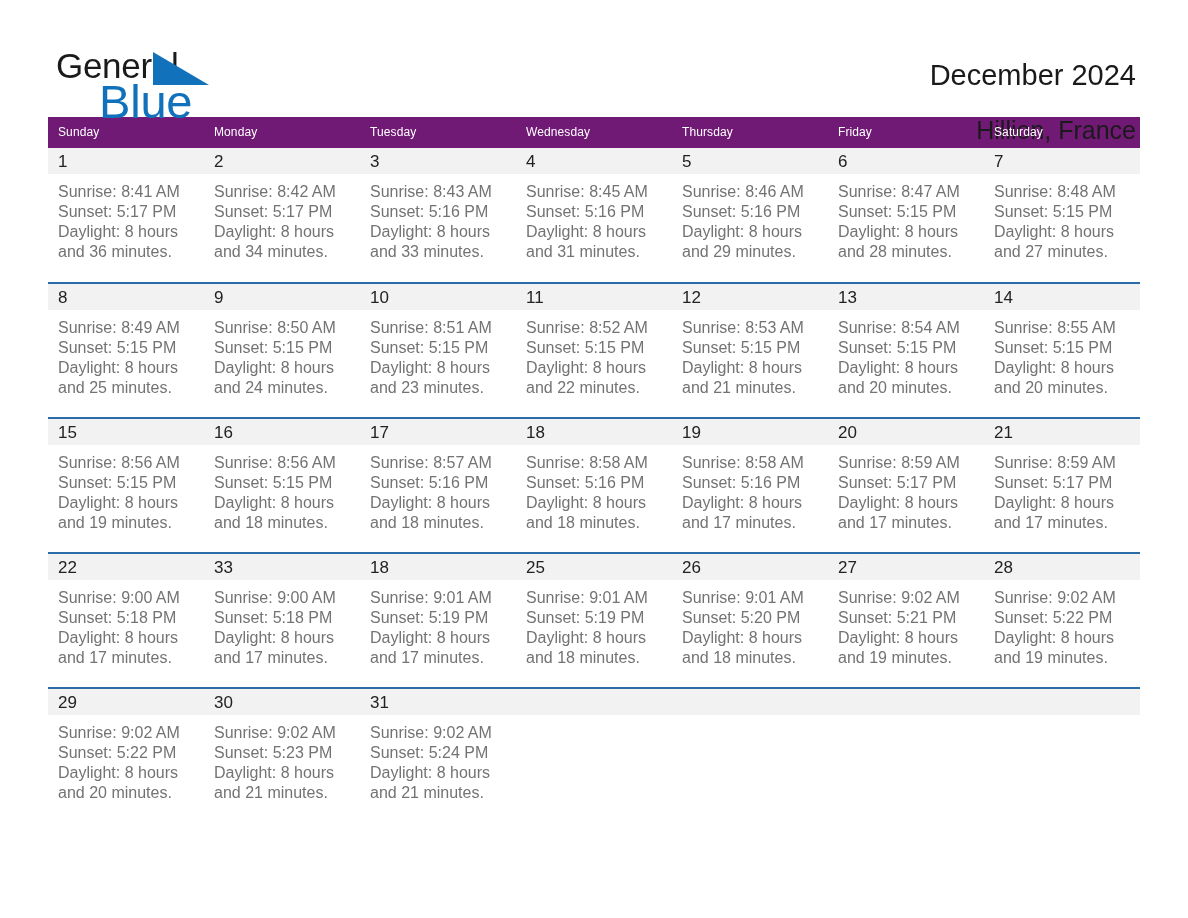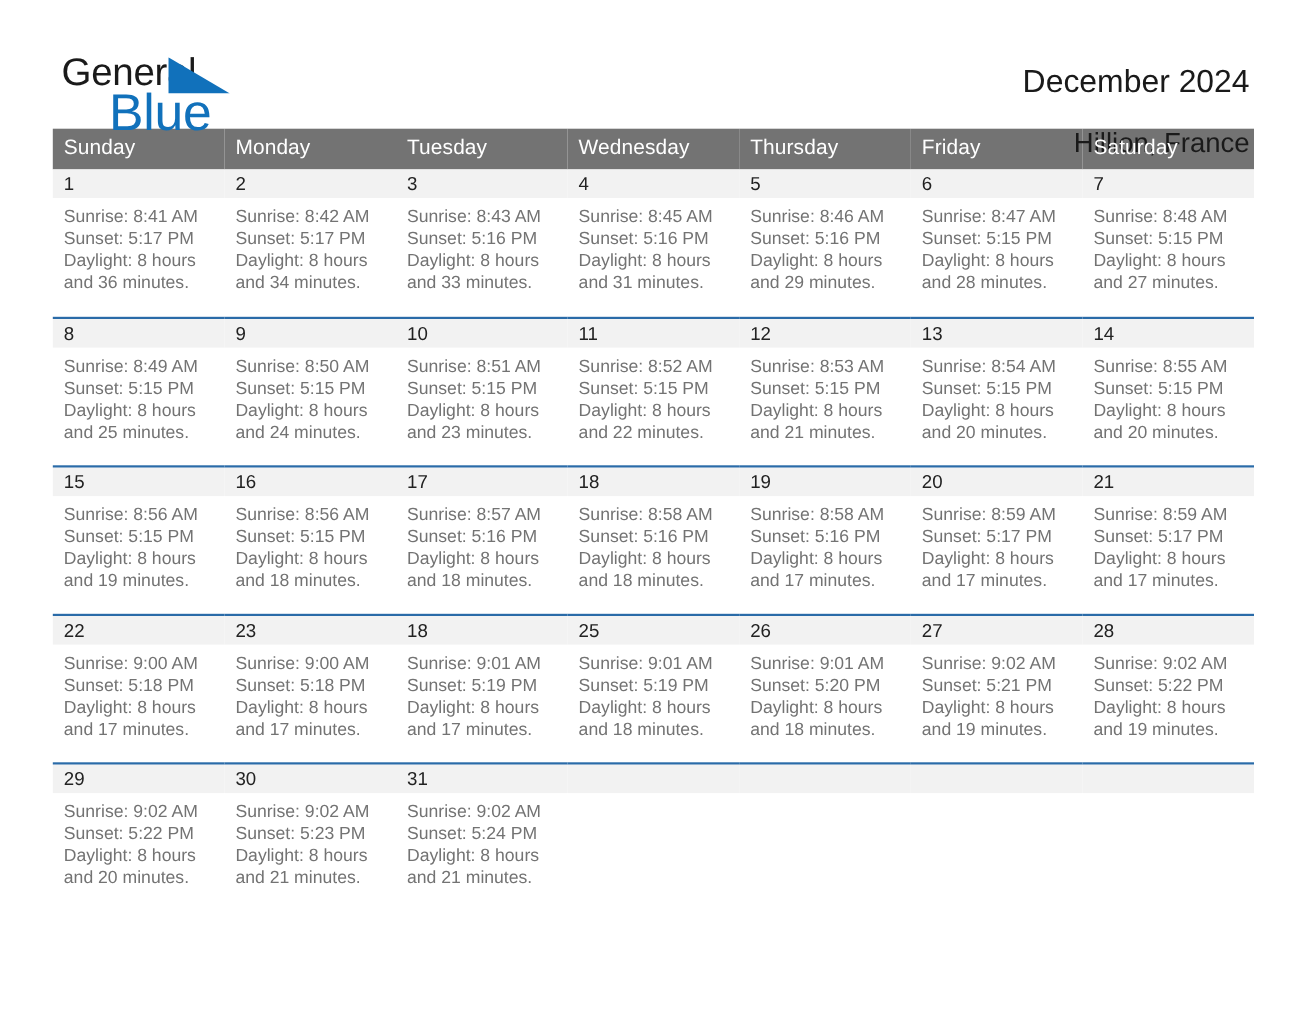--- a/index.html
+++ b/index.html
@@ -82,23 +82,23 @@
   
   .calendar {
     width: 1092px;
     margin: 0 auto;
     margin-top: 5px;
     border-collapse: collapse;
     table-layout: fixed;
   }
 
   .calendar thead th {
-    background: #737373;
+    background: #701a75;
     color: #ffffff;
-    font-size: 19px;
+    font-size: 12px;
     font-weight: normal;
     text-align: left;
     padding: 7px 0 8px 10px;
     height: 31px;
     letter-spacing: 0.1px;
   }
 
   .week-row td {
     width: 156px;
     vertical-align: top;
@@ -370,21 +370,21 @@
         <td>
           <div class="daynum-band">22</div>
           <div class="cell-body">
             <div class="line">Sunrise: 9:00 AM</div>
             <div class="line">Sunset: 5:18 PM</div>
             <div class="line">Daylight: 8 hours</div>
             <div class="line">and 17 minutes.</div>
           </div>
         </td>
         <td>
-          <div class="daynum-band">23</div>
+          <div class="daynum-band">33</div>
           <div class="cell-body">
             <div class="line">Sunrise: 9:00 AM</div>
             <div class="line">Sunset: 5:18 PM</div>
             <div class="line">Daylight: 8 hours</div>
             <div class="line">and 17 minutes.</div>
           </div>
         </td>
         <td>
           <div class="daynum-band">18</div>
           <div class="cell-body">

